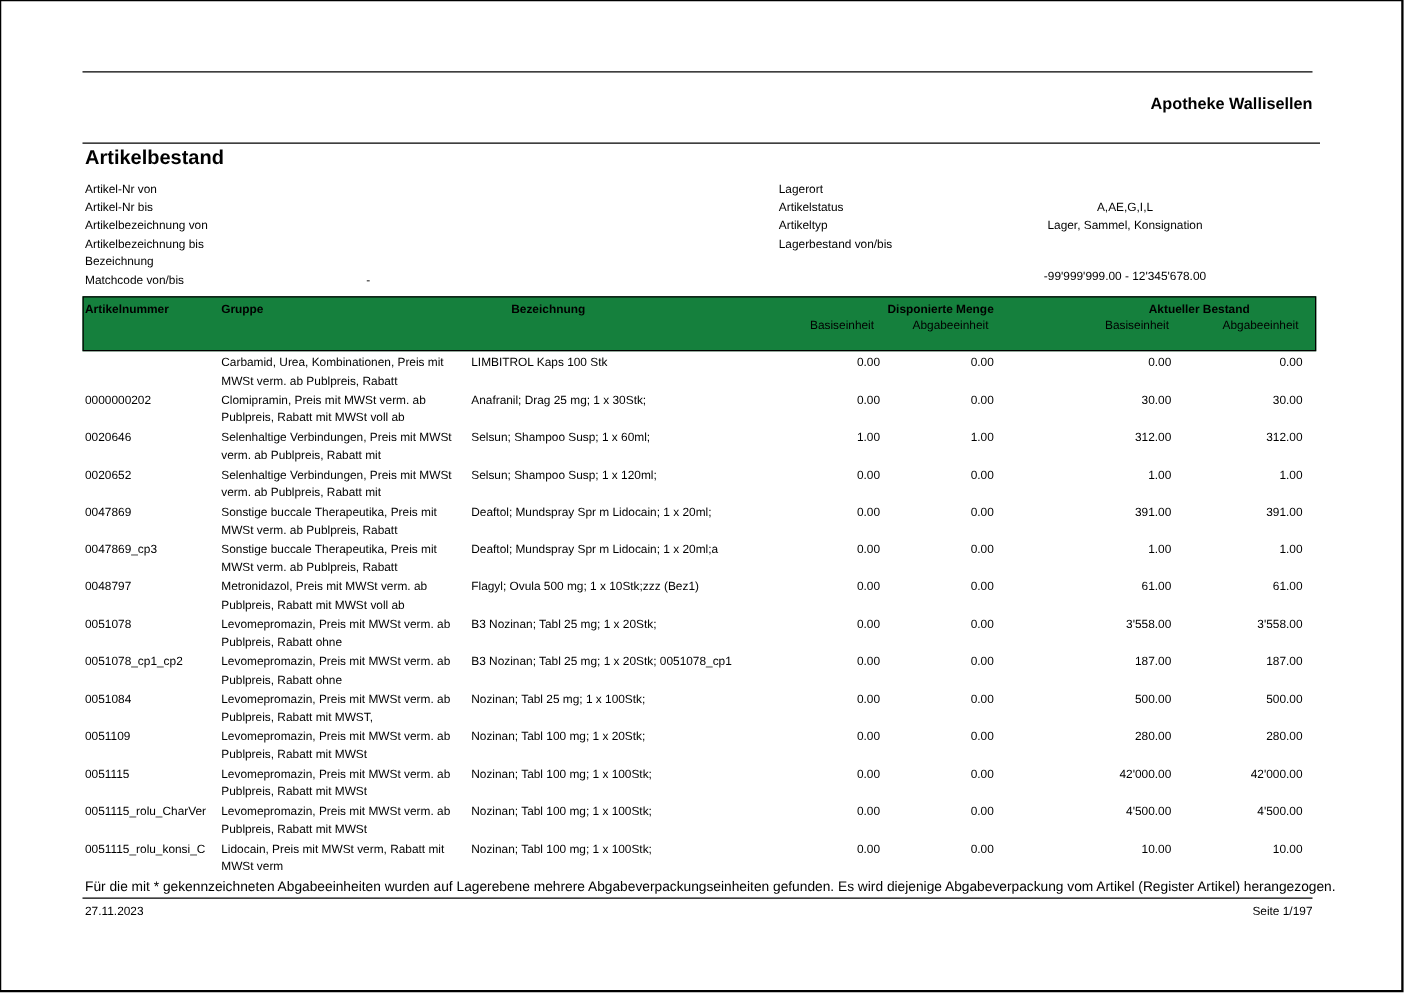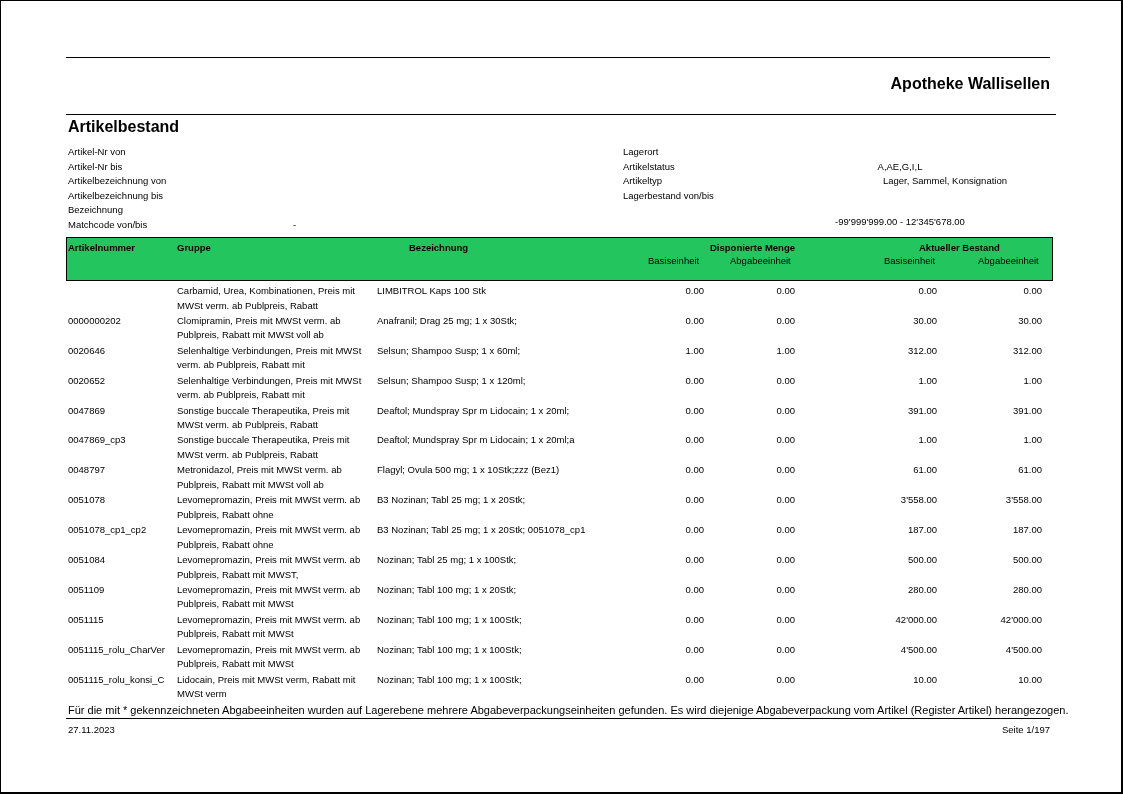--- a/index.html
+++ b/index.html
@@ -1,28 +1,28 @@
 <!DOCTYPE html>
 <html><head>
 <meta charset="utf-8">
 <style>
   html, body { margin:0; padding:0; background:#fff; }
   body { width:1123px; height:794px; position:relative; overflow:hidden;
          font-family:"Liberation Sans", sans-serif; color:#000; }
   .page-border { position:absolute; left:0; top:0; width:1121px; height:792px;
                  border:1px solid #000; border-right-width:2px; border-bottom-width:2px; box-sizing:border-box; width:1123px; height:794px; }
   .hline { position:absolute; height:1px; background:#000; }
-  .pharmacy { position:absolute; right:73px; top:75px; font-size:16px; font-weight:bold; }
+  .pharmacy { position:absolute; right:73px; top:75px; font-size:13px; font-weight:bold; }
   .title { position:absolute; left:68px; top:118px; font-size:16px; font-weight:bold; }
   .crit { position:absolute; font-size:9.5px; line-height:14.5px; }
   .crit .row { position:relative; height:14.5px; white-space:nowrap; }
   .crit .lbl { position:absolute; left:0; }
   .crit .val { position:absolute; }
   .thead { position:absolute; left:66px; top:237px; width:987px; height:44px;
-           background:#22c55e; border:1px solid #000; box-sizing:border-box; font-size:9.5px; }
+           background:#15803d; border:1px solid #000; box-sizing:border-box; font-size:9.5px; }
   .thead span { position:absolute; white-space:nowrap; }
   .th-b { font-weight:bold; }
   .rows { position:absolute; left:0; top:284px; width:1123px; }
   .trow { position:relative; height:29.9px; font-size:9.5px; line-height:14.5px; }
   .trow span { position:absolute; top:0; white-space:nowrap; }
   .c-nr { left:68px; width:108px; overflow:hidden; }
   .c-grp { left:177px; width:190px; white-space:normal !important; }
   .c-bez { left:377px; width:215px; white-space:normal !important; }
   .num { text-align:right; width:80px; }
   .n1 { left:624px; } .n2 { left:715px; } .n3 { left:857px; } .n4 { left:962px; }
@@ -70,21 +70,21 @@
     <div class="row">
       <span class="lbl">Lagerort</span>
       <span class="val" style="left: 170px; width: 214px; text-align: center;"></span>
     </div>
     <div class="row">
       <span class="lbl">Artikelstatus</span>
       <span class="val" style="left: 170px; width: 214px; text-align: center;">A,AE,G,I,L</span>
     </div>
     <div class="row">
       <span class="lbl">Artikeltyp</span>
-      <span class="val" style="left: 170px; width: 214px; text-align: right;">Lager, Sammel, Konsignation</span>
+      <span class="val" style="left: 170px; width: 214px; text-align: center;">Lager, Sammel, Konsignation</span>
     </div>
     <div class="row">
       <span class="lbl">Lagerbestand von/bis</span>
       <span class="val" style="left: 170px; width: 214px; text-align: center; margin-top: 26px;">-99'999'999.00   -   12'345'678.00</span>
     </div>
   </div>
 
 <div class="thead">
   <span class="th-b" style="left:1px; top:4px;">Artikelnummer</span>
   <span class="th-b" style="left:110px; top:4px;">Gruppe</span>

